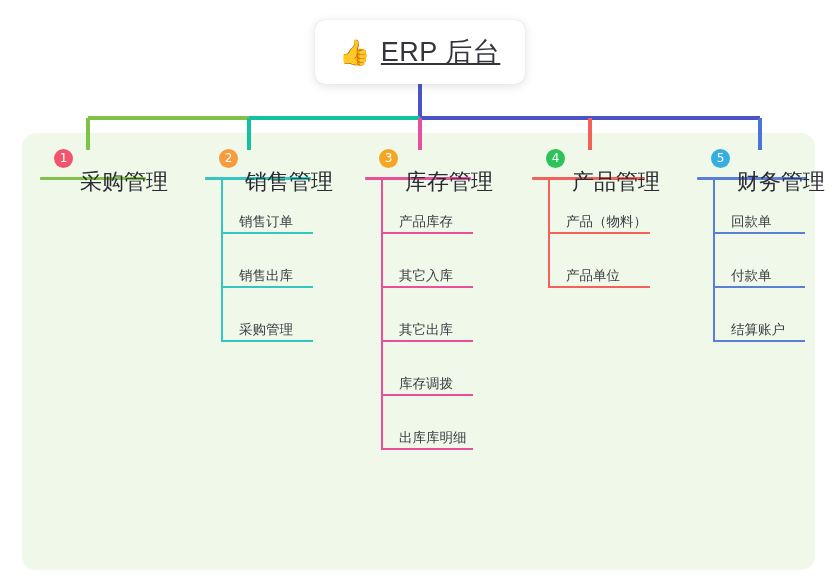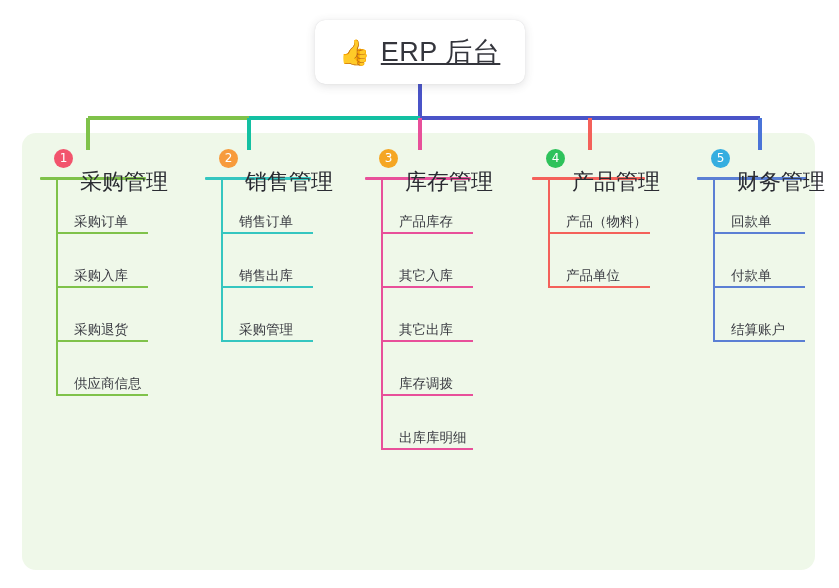--- a/index.html
+++ b/index.html
@@ -164,39 +164,20 @@
   <span id="root-title">ERP 后台</span>
 </div>
 
 <div id="columns">
     <div class="column" style="left: 40px;">
       <div class="col-header">
         <span class="col-badge" style="background: rgb(242, 84, 109);">1</span>
         <span class="col-title">采购管理</span>
       </div>
       <div class="col-rule" style="background: rgb(127, 194, 74); width: 106px;"></div>
-      <div class="col-body">
-        <div class="col-spine" style="background: rgb(127, 194, 74);"></div>
-        <div class="leaf">
-          <span class="leaf-label">采购订单</span>
-          <div class="leaf-rule" style="background: rgb(127, 194, 74); width: 90px;"></div>
-        </div>
-        <div class="leaf">
-          <span class="leaf-label">采购入库</span>
-          <div class="leaf-rule" style="background: rgb(127, 194, 74); width: 90px;"></div>
-        </div>
-        <div class="leaf">
-          <span class="leaf-label">采购退货</span>
-          <div class="leaf-rule" style="background: rgb(127, 194, 74); width: 90px;"></div>
-        </div>
-        <div class="leaf">
-          <span class="leaf-label">供应商信息</span>
-          <div class="leaf-rule" style="background: rgb(127, 194, 74); width: 90px;"></div>
-        </div>
-      </div>
     </div>
     <div class="column" style="left: 205px;">
       <div class="col-header">
         <span class="col-badge" style="background: rgb(247, 155, 60);">2</span>
         <span class="col-title">销售管理</span>
       </div>
       <div class="col-rule" style="background: rgb(53, 198, 192); width: 106px;"></div>
       <div class="col-body">
         <div class="col-spine" style="background: rgb(53, 198, 192);"></div>
         <div class="leaf">

